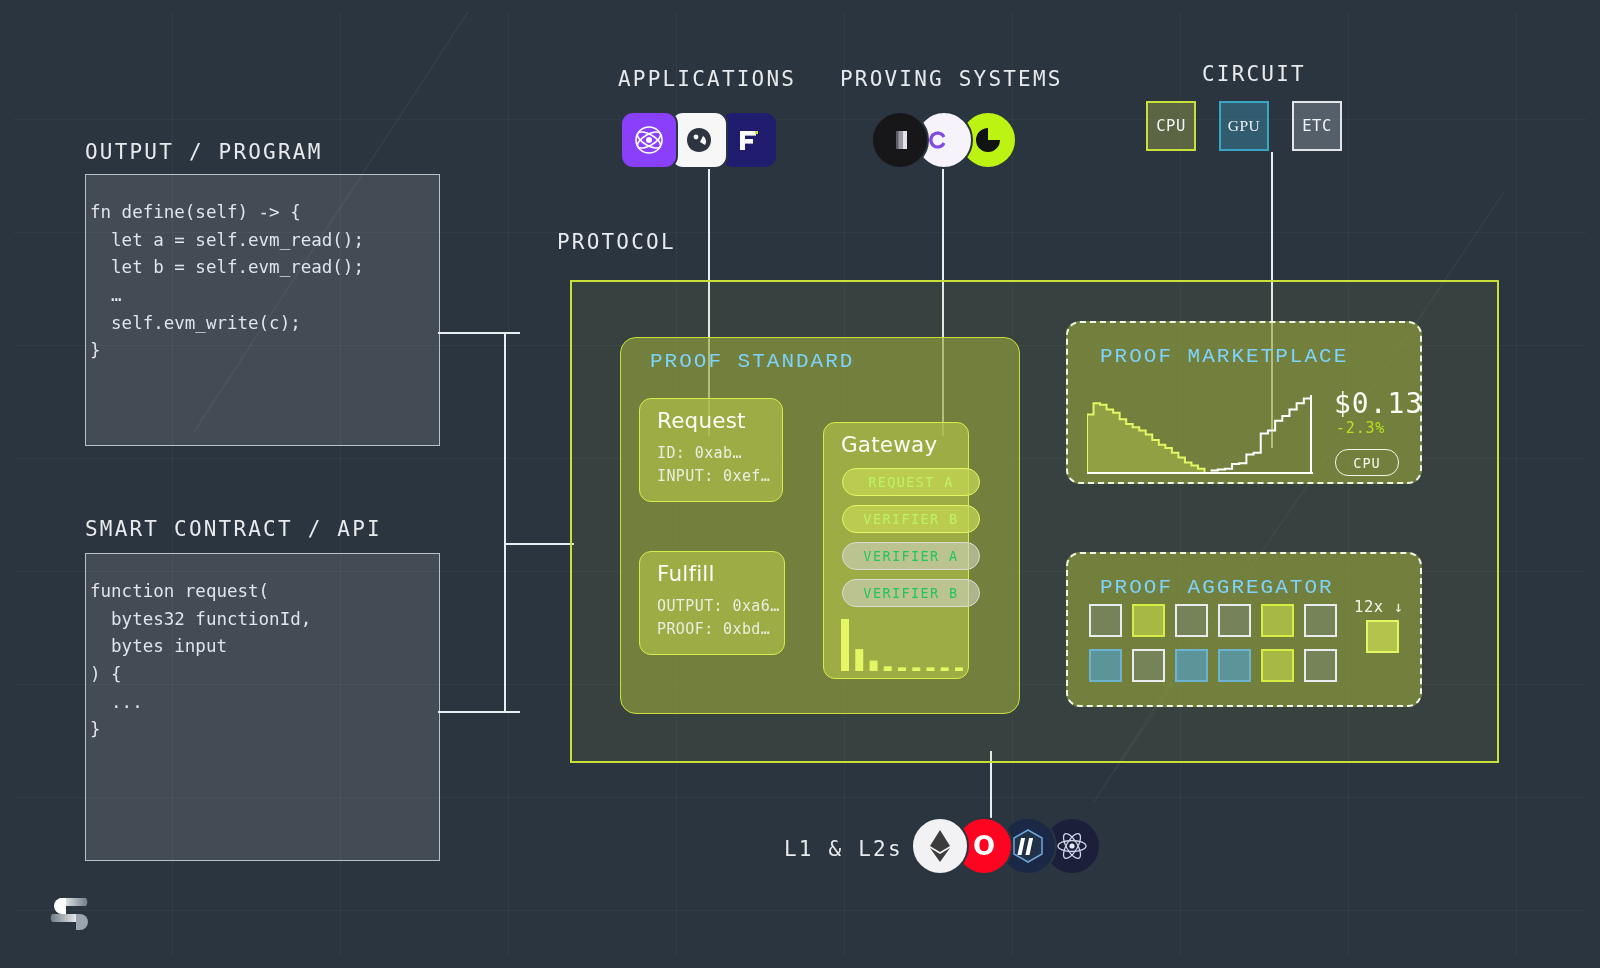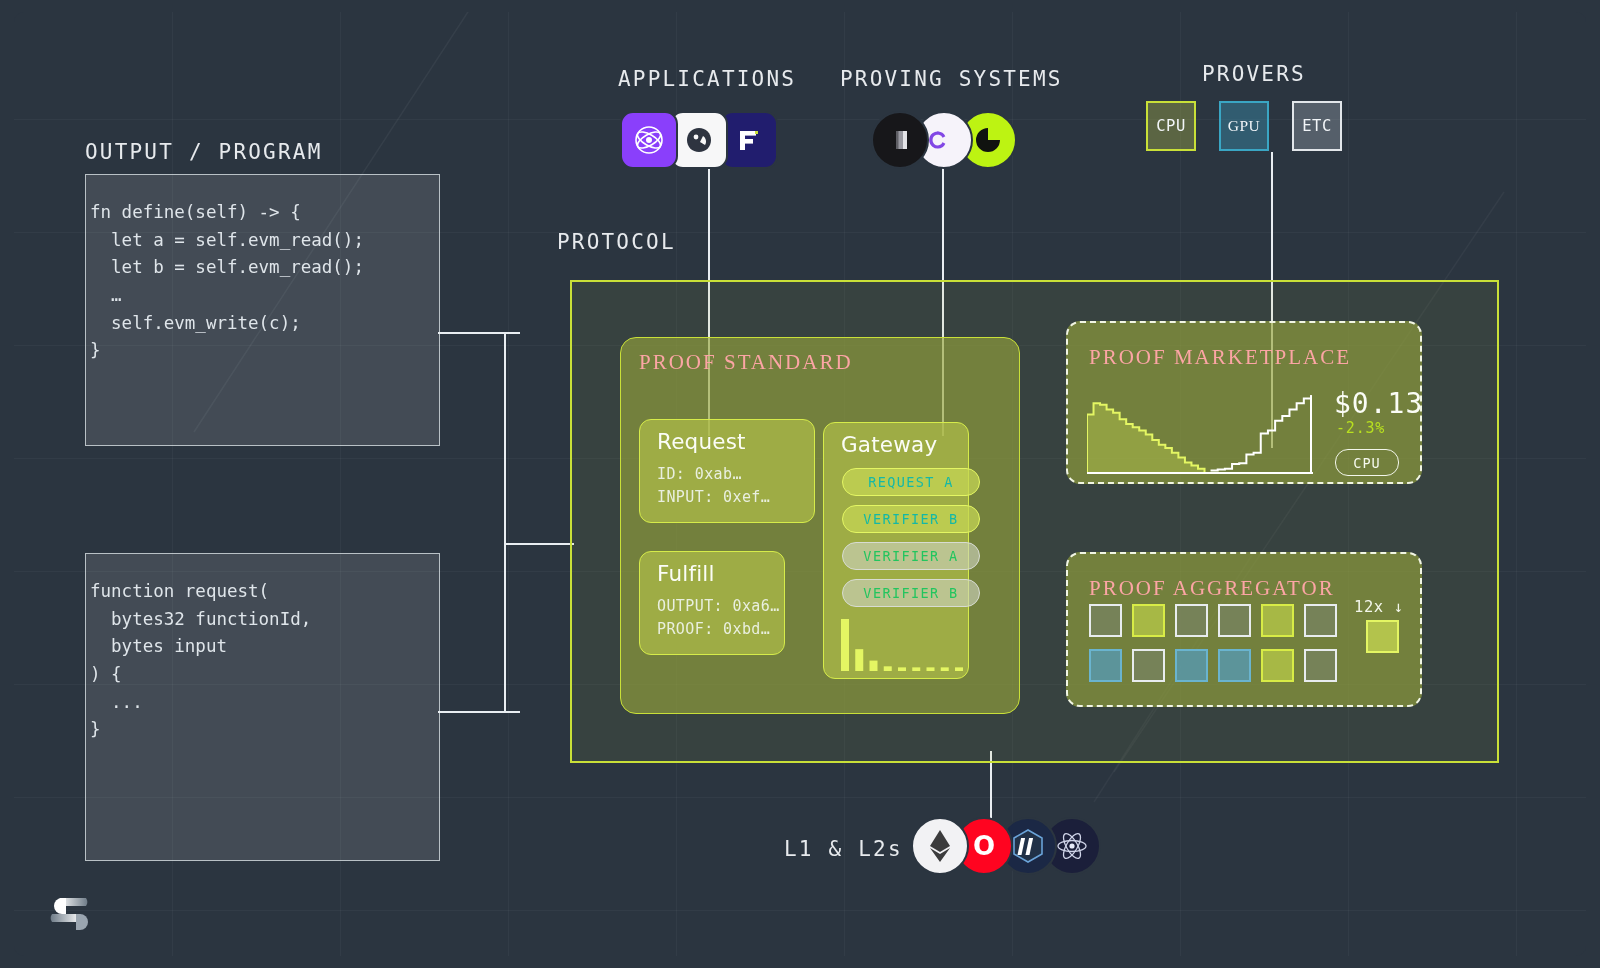--- a/index.html
+++ b/index.html
@@ -44,41 +44,41 @@
     border:2px solid #c9e038;box-sizing:border-box;
     background:rgba(166,183,66,.10);
   }
   
   #pstandard{
     position:absolute;left:606px;top:325px;width:400px;height:377px;
     border:1.6px solid #c9e038;border-radius:16px;box-sizing:border-box;
     background:rgba(152,166,60,.62);
   }
   .sect-title{
-    position:absolute;color:#fca5a5;font-size:21px;letter-spacing:2px;
-    font-family:Liberation Serif, serif;white-space:nowrap;
+    position:absolute;color:#7dd3fc;font-size:21px;letter-spacing:2px;
+    font-family:Liberation Mono, monospace;white-space:nowrap;margin-left:11px;
   }
   .innercard{
     position:absolute;border:1.6px solid #d6ec4a;border-radius:12px;
     box-sizing:border-box;background:rgba(174,188,72,.72);
   }
   .innercard .h{
     position:absolute;left:17px;top:9px;color:#fbfdf6;font-size:21.5px;
     font-family:"DejaVu Sans",sans-serif;letter-spacing:.2px;
   }
   .kv{
     position:absolute;left:17px;color:#e9efdf;font-size:15px;
     font-family:"DejaVu Sans Mono",monospace;letter-spacing:.4px;white-space:nowrap;
   }
   .pill{
     position:absolute;left:18px;width:138px;height:28px;border-radius:15px;
     box-sizing:border-box;display:flex;align-items:center;justify-content:center;
     font-size:13.5px;font-family:"DejaVu Sans Mono",monospace;letter-spacing:1.4px;
   }
-  .pill.req{border:1.5px solid #e4f663;background:rgba(196,214,84,.75);color:#14b8a6;text-align:center;}
+  .pill.req{border:1.5px solid #e4f663;background:rgba(196,214,84,.75);color:#bef264;text-align:center;}
   .pill.ver{border:1.5px solid #d8dcd2;background:rgba(205,212,190,.62);color:#22c55e;}
   
   .dashcard{
     position:absolute;border:2px dashed #f2f6e4;border-radius:14px;
     box-sizing:border-box;background:rgba(152,166,60,.62);
   }
   .money{position:absolute;color:#fafcf5;font-size:28px;font-family:"DejaVu Sans Mono",monospace;letter-spacing:1px;}
   .delta{position:absolute;color:#b8e01f;font-size:15px;font-family:"DejaVu Sans Mono",monospace;letter-spacing:.8px;}
   .cpupill{
     position:absolute;width:62px;height:25px;border:1.6px solid #f2f6ea;border-radius:13px;
@@ -131,20 +131,21 @@
     <div class="lbl" style="left:71px;top:128px;">OUTPUT / PROGRAM</div>
     <div class="codecard" style="left:71px;top:162px;width:355px;height:272px;">
       <pre>fn define(self) -&gt; {
   let a = self.evm_read();
   let b = self.evm_read();
   …
   self.evm_write(c);
 }</pre>
     </div>
 
+    <div class="lbl" style="left:71px;top:505px;">SMART CONTRACT / API</div>
     <div class="codecard" style="left:71px;top:541px;width:355px;height:308px;">
       <pre>function request(
   bytes32 functionId,
   bytes input
 ) {
   ...
 }</pre>
     </div>
 
     <div class="lbl" style="left:604px;top:55px;">APPLICATIONS</div>
@@ -188,38 +189,38 @@
           <path d="M9 4a7 7 0 1 0 0 14 7 7 0 0 0 6-4 7 7 0 1 1 0-6 7 7 0 0 0-6-4z" fill="none" stroke="#8247e5" stroke-width="3"></path>
         </svg>
       </div>
       <div class="circicon" style="background:#bdf312;z-index:1;">
         <svg width="28" height="28" viewBox="0 0 28 28">
           <path d="M14 2a12 12 0 1 0 12 12h-12z" fill="#101310"></path>
         </svg>
       </div>
     </div>
 
-    <div class="lbl" style="left:1188px;top:50px;">PROVERS</div>
+    <div class="lbl" style="left:1188px;top:50px;">CIRCUIT</div>
     <div class="provbox" id="pv0" style="left: 1132px; top: 89px; border: 2px solid rgb(201, 224, 56); background: rgba(150, 160, 70, 0.45);">
         <span>CPU</span>
       </div>
     <div class="provbox" id="pv1" style="left: 1205px; top: 89px; border: 2px solid rgb(58, 166, 196); background: rgba(58, 140, 170, 0.45); font-family: Liberation Serif, serif;">
         <span>GPU</span>
       </div>
     <div class="provbox" id="pv2" style="left: 1278px; top: 89px; border: 2px solid rgb(226, 230, 234); background: rgba(150, 160, 170, 0.4);">
         <span>ETC</span>
       </div>
 
     <div class="lbl" style="left:543px;top:218px;">PROTOCOL</div>
     <div id="protocol"></div>
 
     <div id="pstandard"></div>
     <div class="sect-title" style="left:625px;top:338px;">PROOF STANDARD</div>
 
-    <div class="innercard" style="left:625px;top:386px;width:176px;height:104px;margin-top:21px;">
+    <div class="innercard" style="left:625px;top:386px;width:144px;height:104px;">
       <div class="h">Request</div>
       <div class="kv" style="top:45px;">ID: 0xab…</div>
       <div class="kv" style="top:68px;">INPUT: 0xef…</div>
     </div>
 
     <div class="innercard" style="left:625px;top:539px;width:146px;height:104px;">
       <div class="h">Fulfill</div>
       <div class="kv" style="top:45px;">OUTPUT: 0xa6…</div>
       <div class="kv" style="top:68px;">PROOF: 0xbd…</div>
     </div>

